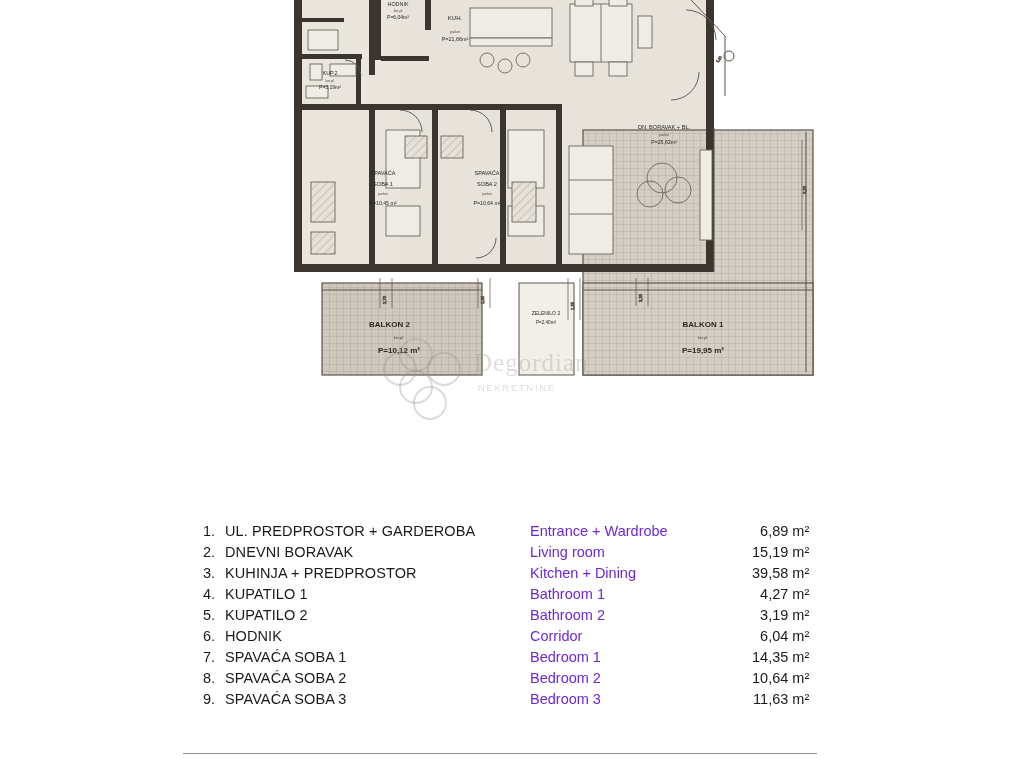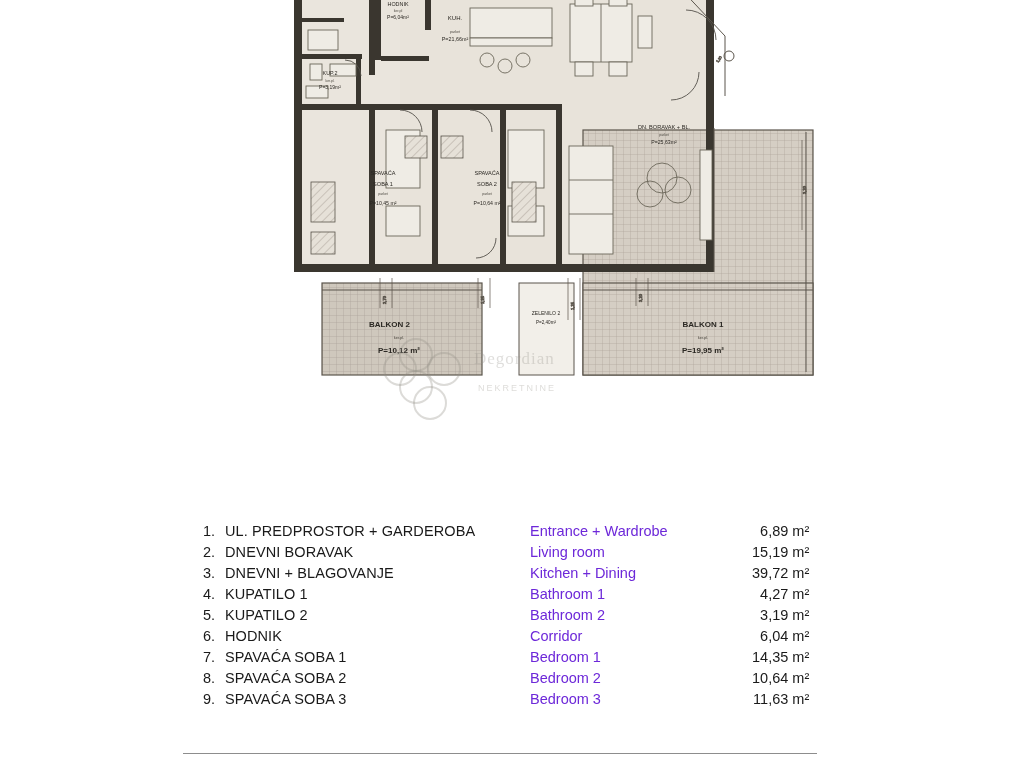--- a/index.html
+++ b/index.html
@@ -68,21 +68,21 @@
     left: 378px;
     top: 325px;
     width: 280px;
     height: 110px;
     pointer-events: none;
   }
   .wm-text {
     position: absolute;
     left: 96px;
     top: 24px;
-    font-size: 17px;
+    font-size: 25px;
     color: rgba(150,145,138,0.30);
     letter-spacing: 1px;
     font-family: "Liberation Serif", serif;
   }
   .wm-sub {
     position: absolute;
     left: 100px;
     top: 58px;
     font-size: 9px;
     letter-spacing: 2px;
@@ -303,23 +303,23 @@
         <td class="col-area">6,89 m²</td>
       </tr>
       <tr>
         <td class="col-num">2.</td>
         <td class="col-hr">DNEVNI BORAVAK</td>
         <td class="col-en">Living room</td>
         <td class="col-area">15,19 m²</td>
       </tr>
       <tr>
         <td class="col-num">3.</td>
-        <td class="col-hr">DNEVNI + BLAGOVANJE</td>
+        <td class="col-hr">KUHINJA + PREDPROSTOR</td>
         <td class="col-en">Kitchen + Dining</td>
-        <td class="col-area">39,72 m²</td>
+        <td class="col-area">39,58 m²</td>
       </tr>
       <tr>
         <td class="col-num">4.</td>
         <td class="col-hr">KUPATILO 1</td>
         <td class="col-en">Bathroom 1</td>
         <td class="col-area">4,27 m²</td>
       </tr>
       <tr>
         <td class="col-num">5.</td>
         <td class="col-hr">KUPATILO 2</td>

